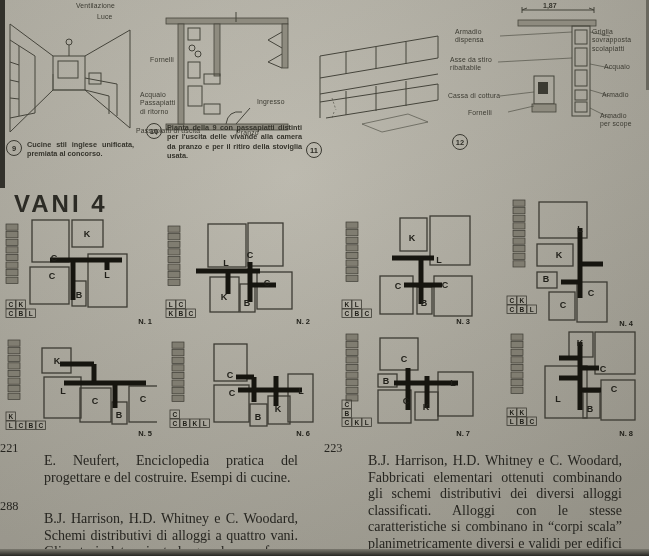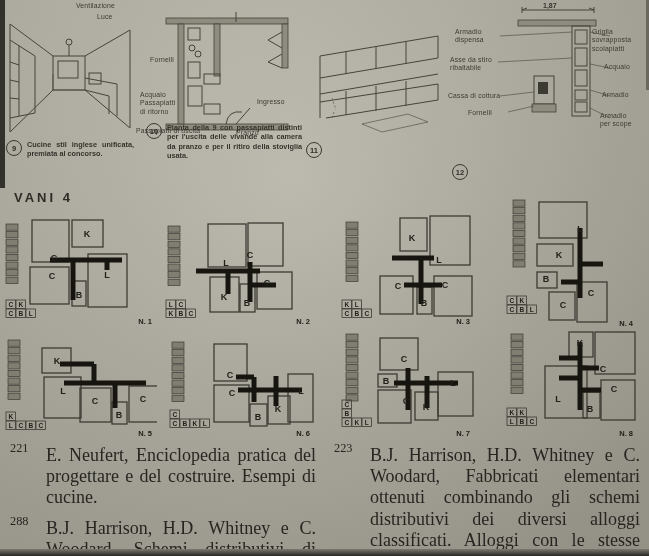--- a/index.html
+++ b/index.html
@@ -22,41 +22,41 @@
            font-size:7.5px;font-weight:bold;display:flex;align-items:center;justify-content:center;
            color:#2e2d26;background:transparent;}
   .cap-text{font-size:7.3px;line-height:1.3;color:#35342c;text-align:justify;margin:0;font-weight:bold;}
 
   svg.sketch{position:absolute;z-index:2;}
   .sketch path,.sketch rect,.sketch line,.sketch circle{fill:none;stroke:#45443b;stroke-width:1;}
   .sketch .wall{fill:#8e8b7f;stroke:#45443b;stroke-width:.8;}
   .sketch .thin{stroke-width:.6;}
   .sketch .dark{fill:#3c3b33;stroke:none;}
 
-  .vani{position:absolute;left:14px;top:190px;font-size:13px;font-weight:bold;
+  .vani{position:absolute;left:14px;top:190px;font-size:24px;font-weight:bold;
         letter-spacing:3px;color:#2c2b25;z-index:3;}
 
   .plan{position:absolute;z-index:2;}
   .plan .room{fill:none;stroke:#3c3b33;stroke-width:1.3;}
   .plan .cell{fill:#807d71;stroke:#3c3b33;stroke-width:.7;}
   .plan .corr{stroke:#16150f;stroke-width:5;}
   .plan .rlabel{font-family:"Liberation Sans",sans-serif;font-weight:600;font-size:9px;
                 fill:#21201a;text-anchor:middle;}
   .plan .lcell{fill:none;stroke:#3c3b33;stroke-width:.8;}
   .plan .lletter{font-family:"Liberation Sans",sans-serif;font-weight:600;font-size:6.5px;
                  fill:#21201a;text-anchor:middle;}
   .plan .tag{font-family:"Liberation Sans",sans-serif;font-weight:bold;font-size:7.5px;
              fill:#21201a;text-anchor:end;}
 
-  .refs{position:absolute;left:10px;top:441px;width:634px;height:112px;display:flex;gap:14px;
+  .refs{position:absolute;left:0;top:441px;width:634px;height:112px;display:flex;gap:14px;
         overflow:hidden;font-family:"Liberation Serif",serif;color:#262520;z-index:3;}
   .ref-col{flex:1;min-width:0;}
   .ref{display:flex;gap:7px;margin-bottom:1px;}
   .ref-num{flex:none;width:25px;font-size:12.3px;}
-  .ref-text{margin:4px;font-size:18px;line-height:1.18;text-align:justify;}
+  .ref-text{margin:12px;font-size:14px;line-height:1.18;text-align:justify;}
 </style>
 </head>
 <body>
 
 <div class="page">
 
   <span class="fig-label" style="left:76px;top:2px;">Ventilazione</span>
   <span class="fig-label" style="left:97px;top:13px;">Luce</span>
   <svg class="sketch" style="left:5px;top:18px;" width="130" height="120" viewBox="0 0 130 120">
     <path d="M5 6 L5 114 M5 6 L48 38 M5 114 L48 72 M125 12 L125 110 M125 12 L80 38 M125 110 L80 72"></path>
@@ -137,21 +137,21 @@
   <span class="fig-label" style="left:450px;top:56px;">Asse da stiro
 ribaltabile</span>
   <span class="fig-label" style="left:448px;top:92px;">Cassa di cottura</span>
   <span class="fig-label" style="left:468px;top:109px;">Fornelli</span>
   <span class="fig-label" style="left:592px;top:28px;width:56px;">Griglia sovrapposta
 scolapiatti</span>
   <span class="fig-label" style="left:604px;top:63px;">Acquaio</span>
   <span class="fig-label" style="left:602px;top:91px;">Armadio</span>
   <span class="fig-label" style="left:600px;top:112px;">Armadio
 per scope</span>
-  <div class="cap" style="left:452px;top:164px;width:182px;">
+  <div class="cap" style="left:452px;top:134px;width:182px;">
     <span class="cap-num">12</span>
   </div>
 
   <h2 class="vani" style="margin:0;">VANI 4</h2>
 
   <div class="plan" style="left:2px;top:214px;"><svg width="155" height="114" viewBox="0 0 155 114">
         <rect x="4" y="10" width="12" height="6.2" class="cell"></rect>
         <rect x="4" y="17.6" width="12" height="6.2" class="cell"></rect>
         <rect x="4" y="25.2" width="12" height="6.2" class="cell"></rect>
         <rect x="4" y="32.8" width="12" height="6.2" class="cell"></rect>

